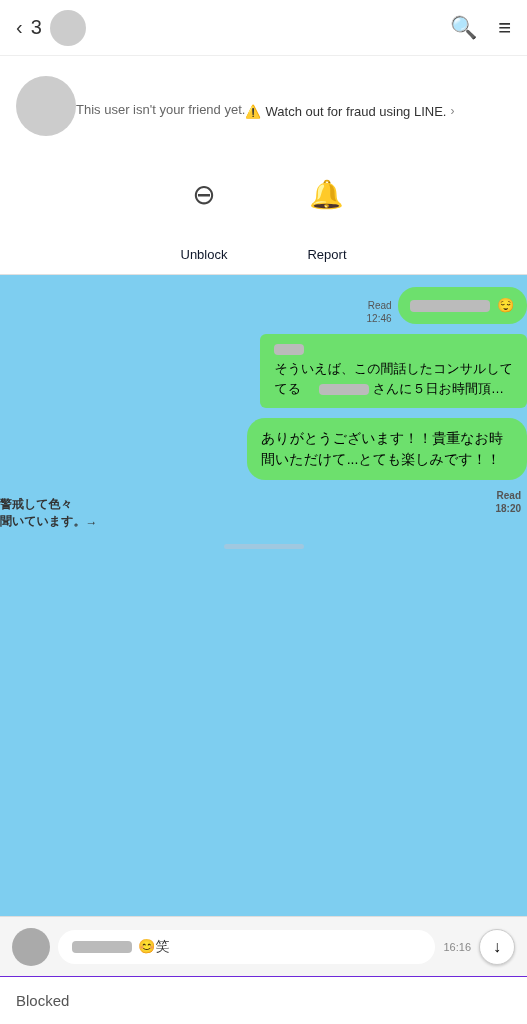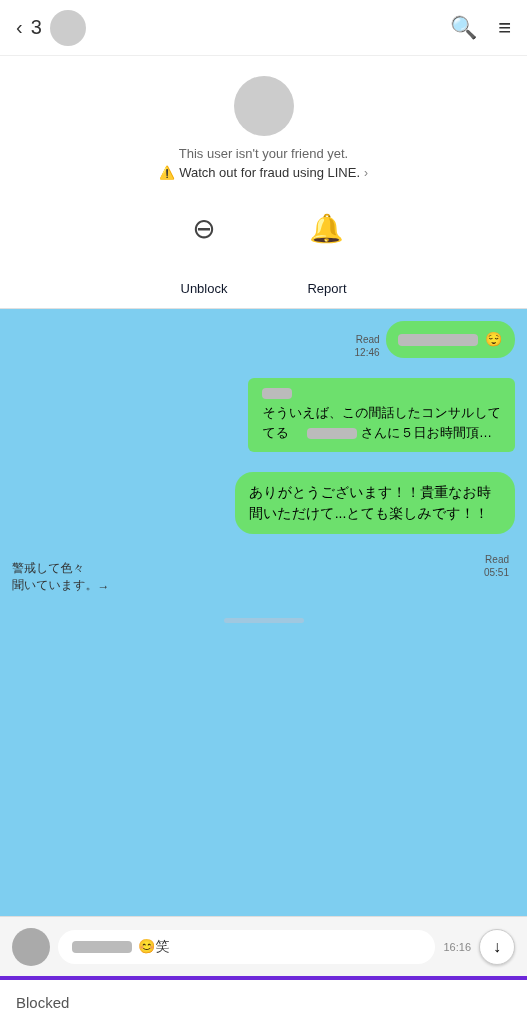--- a/index.html
+++ b/index.html
@@ -48,21 +48,21 @@
       gap: 20px;
     }
     .header-icon {
       font-size: 22px;
       color: #333;
     }
 
     
     .profile-area {
       display: flex;
-      flex-direction: column;
+      flex-direction: row;
       align-items: center;
       padding: 20px 16px 16px;
       background: #fff;
     }
     .profile-avatar-large {
       width: 60px;
       height: 60px;
       border-radius: 50%;
       background: #ccc;
       margin-bottom: 10px;
@@ -110,24 +110,24 @@
     .action-btn-label {
       font-size: 13px;
       color: #0f172a;
       margin-top: 32px;
     }
 
     
     .chat-area {
       background: #7ecef0;
       flex: 1;
-      padding: 12px 12px;
+      padding: 12px 0;
       display: flex;
       flex-direction: column;
-      gap: 20px;
+      gap: 10px;
       height: calc(1024px - 56px - 140px - 70px - 56px);
       overflow: hidden;
     }
 
     
     .msg-row {
       display: flex;
       align-items: flex-end;
     }
     .msg-row.right {
@@ -224,21 +224,21 @@
     }
 
     
     .bottom-bar {
       position: absolute;
       bottom: 0;
       left: 0;
       width: 527px;
       height: 48px;
       background: #fff;
-      border-top: 4px solid #6d28d9;
+      border-top: 1px solid #6d28d9;
       display: flex;
       align-items: center;
       padding: 0 16px;
     }
     .blocked-label {
       font-size: 15px;
       color: #555;
     }
 
     .blurred {
@@ -304,28 +304,28 @@
       そういえば、この間話したコンサルして<br>てる&nbsp;&nbsp;&nbsp;&nbsp;&nbsp;<span class="blurred" style="width:50px; height:11px; vertical-align:middle;"></span>&nbsp;さんに５日お時間頂…
     </div>
   </div>
 
   <div class="msg-row right">
     <div class="bubble green">
       ありがとうございます！！貴重なお時間いただけて...とても楽しみです！！
     </div>
   </div>
 
-  <div style="display:flex; align-items:flex-start; gap:6px;">
+  <div style="display:flex; align-items:flex-start; gap:6px;font-weight:bold;">
     <div style="display:flex; flex-direction:column; align-items:flex-start; margin-top:6px; max-width:100px;">
       <span style="font-size:12px; color:#333; line-height:1.4;">警戒して色々<br>聞いています。→</span>
     </div>
     <div style="display:flex; align-items:flex-end; gap:4px; flex:1; justify-content:flex-end;">
       <div class="msg-meta">
         <span class="msg-read">Read</span>
-        <span class="msg-time">05:51</span>
+        <span class="msg-time">18:20</span>
       </div>
     </div>
   </div>
 
   <div style="display:flex; justify-content:center; margin: 4px 0;">
     <div style="width:80px; height:5px; background:#a0c8e0; border-radius:3px;"></div>
   </div>
 
 </div>
 

